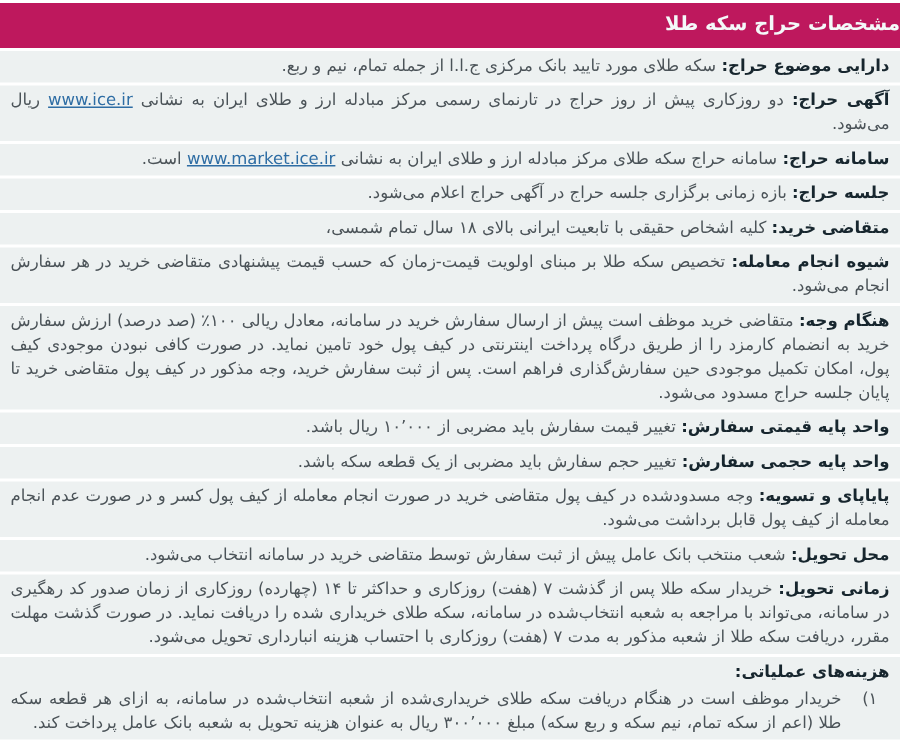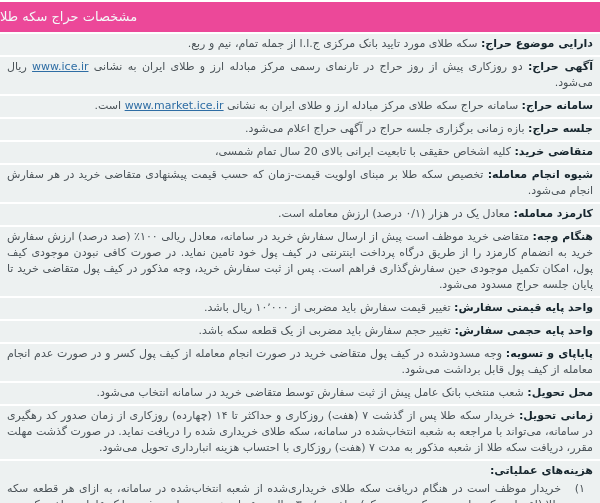--- a/index.html
+++ b/index.html
@@ -4,25 +4,25 @@
 <style>
   html,body{margin:0;padding:0;}
   body{
     width:600px;height:503px;overflow:hidden;
     background:#ffffff;
     font-family:"DejaVu Sans", sans-serif;
   }
   .page{width:600px;}
   .titlebar{
     margin:2px 0;
-    background:#ec4899;
+    background:#be185d;
     color:#f4f9f9;
-    font-weight:normal;
+    font-weight:bold;
     font-size:13px;
-    text-align:left;
+    text-align:right;
     padding:7px 0 8px 0;
     letter-spacing:0.2px;
   }
   .row{
     background:#edf1f1;
     margin-bottom:2px;
     padding:2px 7px 3px 7px;
     font-size:11px;
     line-height:16px;
     color:#4b5358;
@@ -78,32 +78,28 @@
     <span class="txt">است.</span>
   </div>
 
   <div class="row">
     <span class="lbl">جلسه حراج:</span>
     <span class="txt">بازه زمانی برگزاری جلسه حراج در آگهی حراج اعلام می‌شود.</span>
   </div>
 
   <div class="row">
     <span class="lbl">متقاضی خرید:</span>
-    <span class="txt">کلیه اشخاص حقیقی با تابعیت ایرانی بالای 20 سال تمام شمسی،</span>
+    <span class="txt">کلیه اشخاص حقیقی با تابعیت ایرانی بالای ۱۸ سال تمام شمسی،</span>
   </div>
 
   <div class="row">
     <span class="lbl">شیوه انجام معامله:</span>
     <span class="txt">تخصیص سکه طلا بر مبنای اولویت قیمت-زمان که حسب قیمت پیشنهادی متقاضی خرید در هر سفارش انجام می‌شود.</span>
   </div>
 
-  <div class="row">
-    <span class="lbl">کارمزد معامله:</span>
-    <span class="txt">معادل یک در هزار (۰/۱ درصد) ارزش معامله است.</span>
-  </div>
 
   <div class="row">
     <span class="lbl">هنگام وجه:</span>
     <span class="txt">متقاضی خرید موظف است پیش از ارسال سفارش خرید در سامانه، معادل ریالی ۱۰۰٪ (صد درصد) ارزش سفارش خرید به انضمام کارمزد را از طریق درگاه پرداخت اینترنتی در کیف پول خود تامین نماید. در صورت کافی نبودن موجودی کیف پول، امکان تکمیل موجودی حین سفارش‌گذاری فراهم است. پس از ثبت سفارش خرید، وجه مذکور در کیف پول متقاضی خرید تا پایان جلسه حراج مسدود می‌شود.</span>
   </div>
 
   <div class="row">
     <span class="lbl">واحد پایه قیمتی سفارش:</span>
     <span class="txt">تغییر قیمت سفارش باید مضربی از ۱۰٬۰۰۰ ریال باشد.</span>
   </div>

